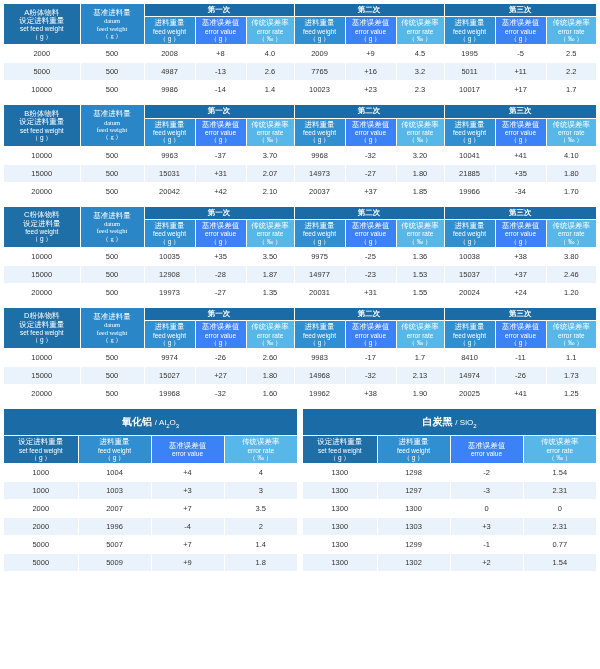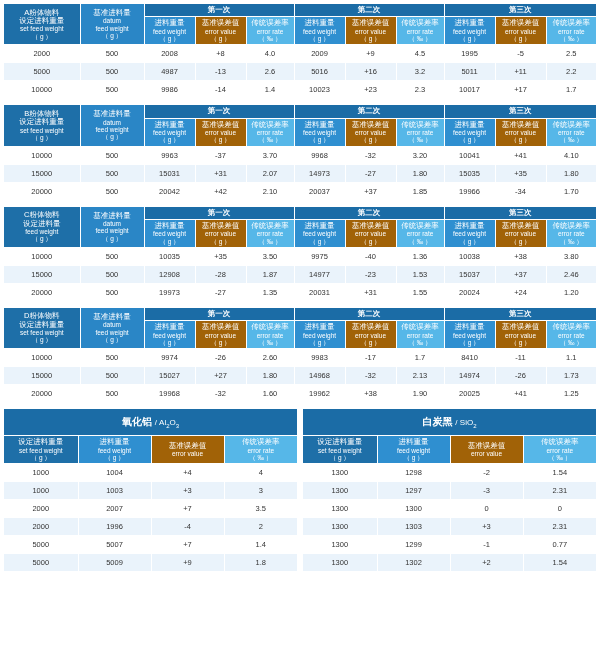--- a/index.html
+++ b/index.html
@@ -9,25 +9,25 @@
     font-size:7.5px;color:#333;
     -webkit-font-smoothing:antialiased;
   }
   .sheet{width:600px;height:669px;position:relative;box-sizing:border-box;padding:4px 4px 0 4px;}
   table{border-collapse:collapse;width:592px;table-layout:fixed;}
   td,th{padding:0;margin:0;text-align:center;vertical-align:middle;}
   .blk{margin-bottom:6px;}
   
   .h-dark{background:#1e6fa8;color:#fff;}
   .h-mid{background:#2f8fd0;color:#fff;}
-  .h-cyan{background:#a16207;color:#fff;}
+  .h-cyan{background:#3b82f6;color:#fff;}
   .h-grp{background:#1b6ca6;color:#fff;font-weight:bold;}
   .h-light{background:#56b7e8;color:#fff;}
   .corner{background:#1e6fa8;color:#fff;}
-  .datum{background:#2a86c6;color:#fff;}
+  .datum{background:#2a86c6;color:#fff;font-family:Liberation Serif, serif;}
   .hdr td{border-right:1px solid #ffffff;border-bottom:1px solid #ffffff;line-height:1.12;padding:2px 1px;}
   .hdr td:last-child{border-right:none;}
   .sub{font-size:6.5px;}
   .rowA td,.rowB td{border-right:1px solid #ffffff;border-bottom:1px solid #ffffff;padding:4px 1px;line-height:1.2;}
   .rowA td:last-child,.rowB td:last-child{border-right:none;}
   .rowA td{background:#ffffff;color:#333;}
   .rowB td{background:#eaf3fb;color:#333;}
   
   .bottom{display:flex;gap:6px;width:592px;}
   .bottom table{width:293px;table-layout:fixed;}
@@ -132,21 +132,21 @@
               <td>1995</td>
               <td>-5</td>
               <td>2.5</td>
             </tr>
             <tr class="rowB">
               <td>5000</td>
               <td>500</td>
               <td>4987</td>
               <td>-13</td>
               <td>2.6</td>
-              <td>5016</td>
+              <td>7765</td>
               <td>+16</td>
               <td>3.2</td>
               <td>5011</td>
               <td>+11</td>
               <td>2.2</td>
             </tr>
             <tr class="rowA">
               <td>10000</td>
               <td>500</td>
               <td>9986</td>
@@ -257,21 +257,21 @@
             </tr>
             <tr class="rowB">
               <td>15000</td>
               <td>500</td>
               <td>15031</td>
               <td>+31</td>
               <td>2.07</td>
               <td>14973</td>
               <td>-27</td>
               <td>1.80</td>
-              <td>15035</td>
+              <td>21885</td>
               <td>+35</td>
               <td>1.80</td>
             </tr>
             <tr class="rowA">
               <td>20000</td>
               <td>500</td>
               <td>20042</td>
               <td>+42</td>
               <td>2.10</td>
               <td>20037</td>
@@ -364,21 +364,21 @@
                 <div class="sub">（ ‰ ）</div>
               </td>
             </tr>
             <tr class="rowA">
               <td>10000</td>
               <td>500</td>
               <td>10035</td>
               <td>+35</td>
               <td>3.50</td>
               <td>9975</td>
-              <td>-40</td>
+              <td>-25</td>
               <td>1.36</td>
               <td>10038</td>
               <td>+38</td>
               <td>3.80</td>
             </tr>
             <tr class="rowB">
               <td>15000</td>
               <td>500</td>
               <td>12908</td>
               <td>-28</td>

